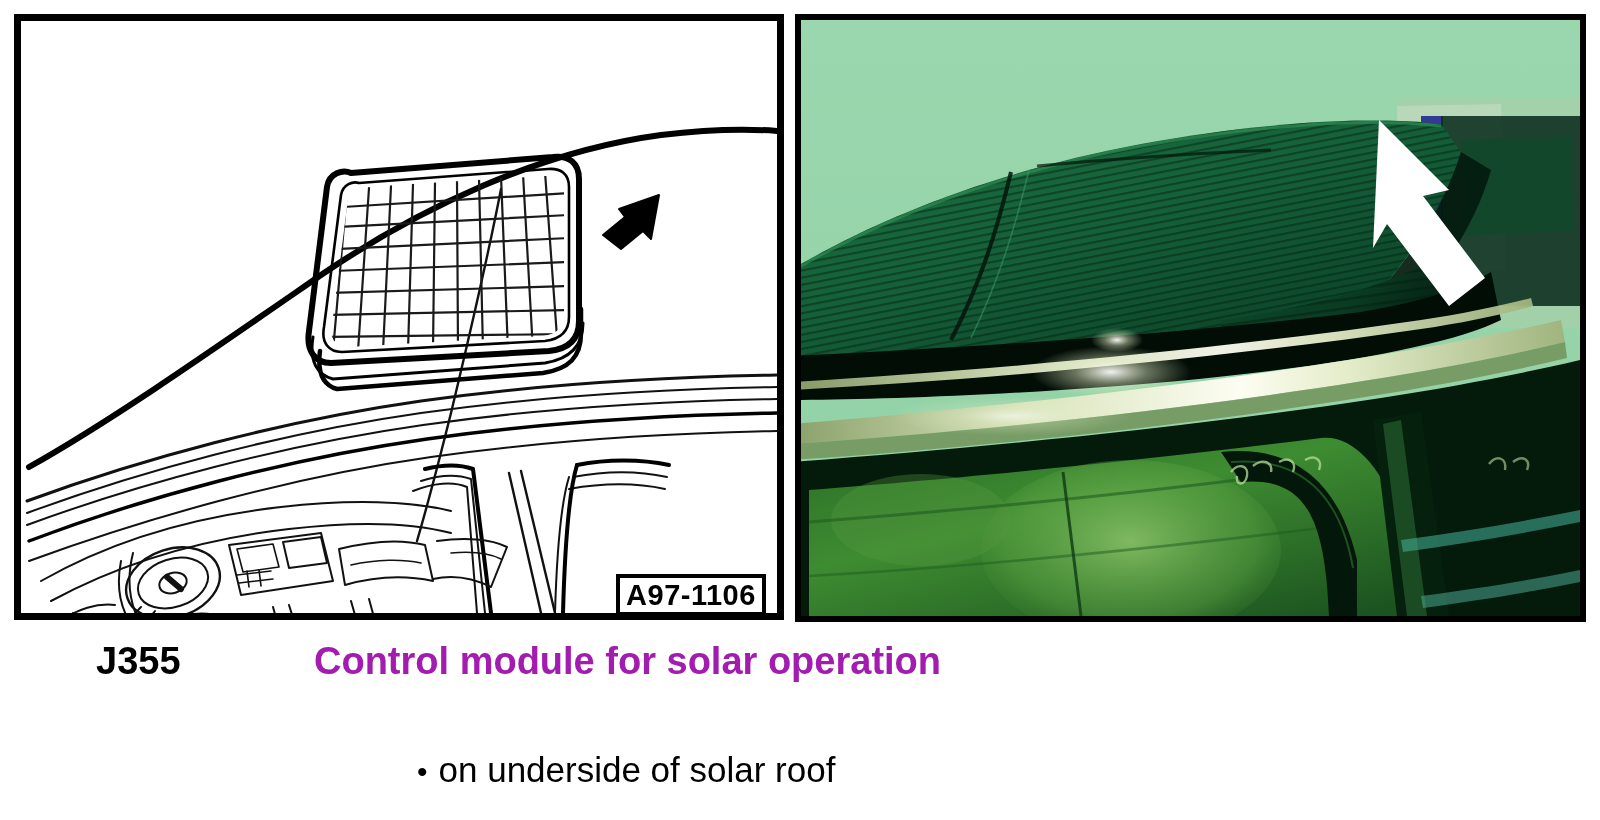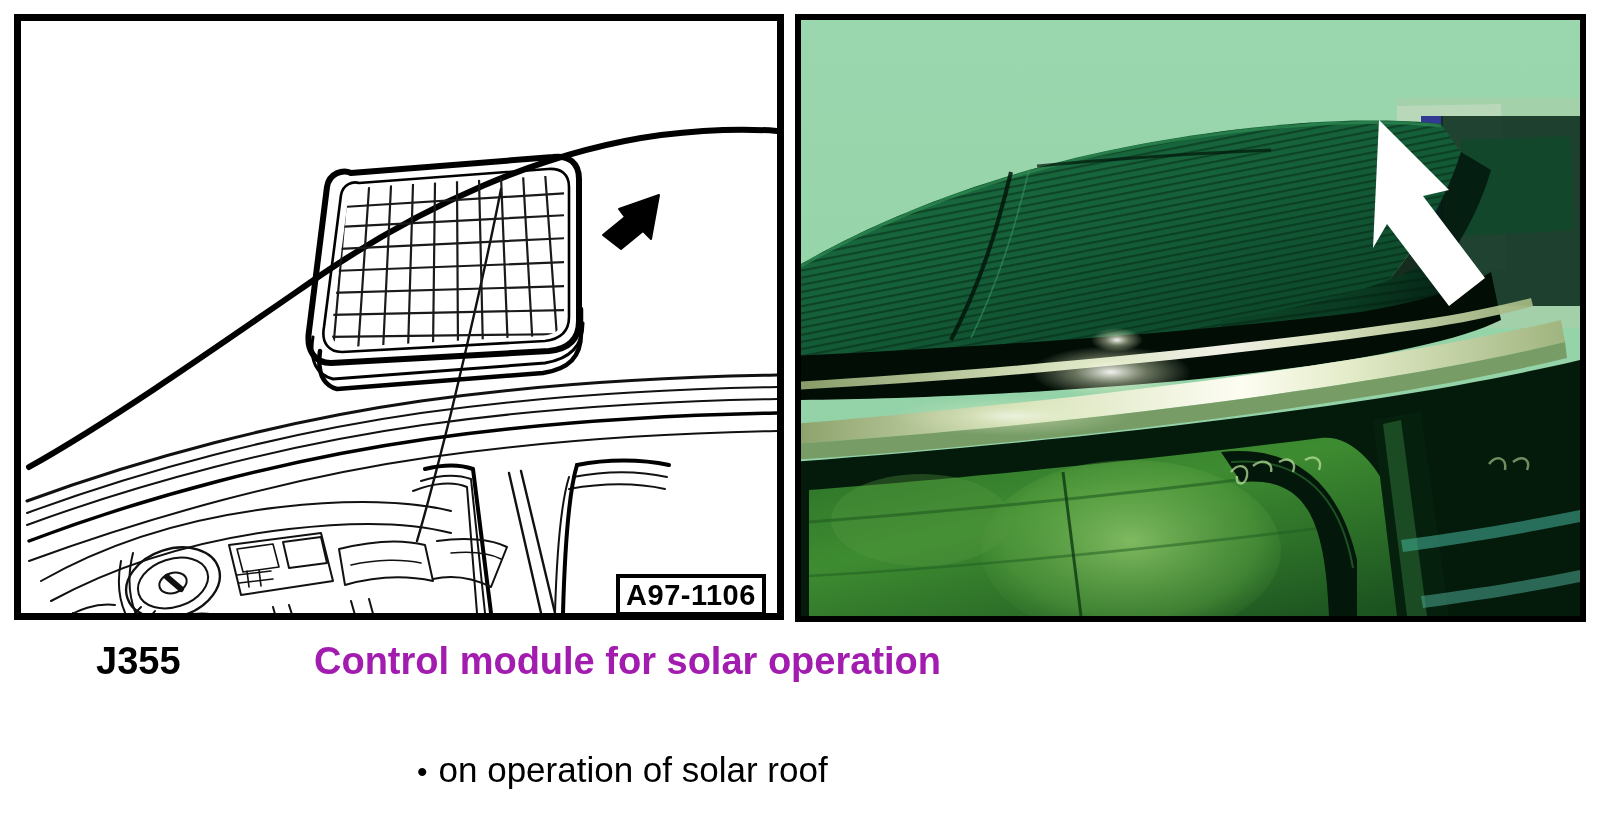--- a/index.html
+++ b/index.html
@@ -421,17 +421,17 @@
   </div>
 
   <div id="caption-block">
     <div id="caption-main">
       <span id="caption-code">J355</span>
       <span id="caption-text">Control module for solar operation</span>
     </div>
 
     <div id="caption-bullet-row">
       <span id="bullet-dot">•</span>
-      <span id="bullet-text">on operation of solar roof</span>
+      <span id="bullet-text">on underside of solar roof</span>
     </div>
   </div>
 
 </div>
 
 </body></html>

